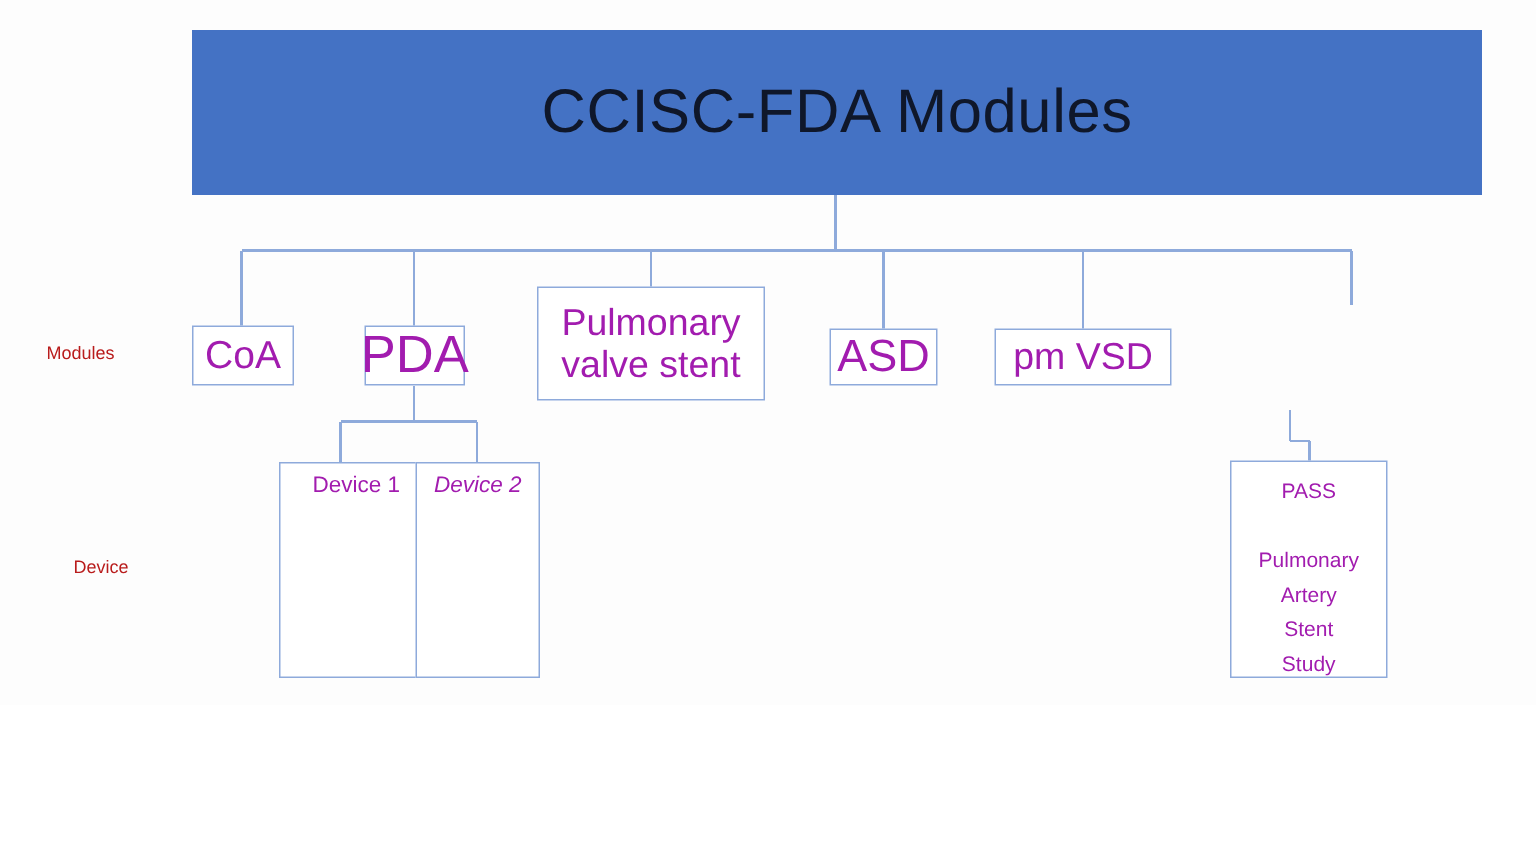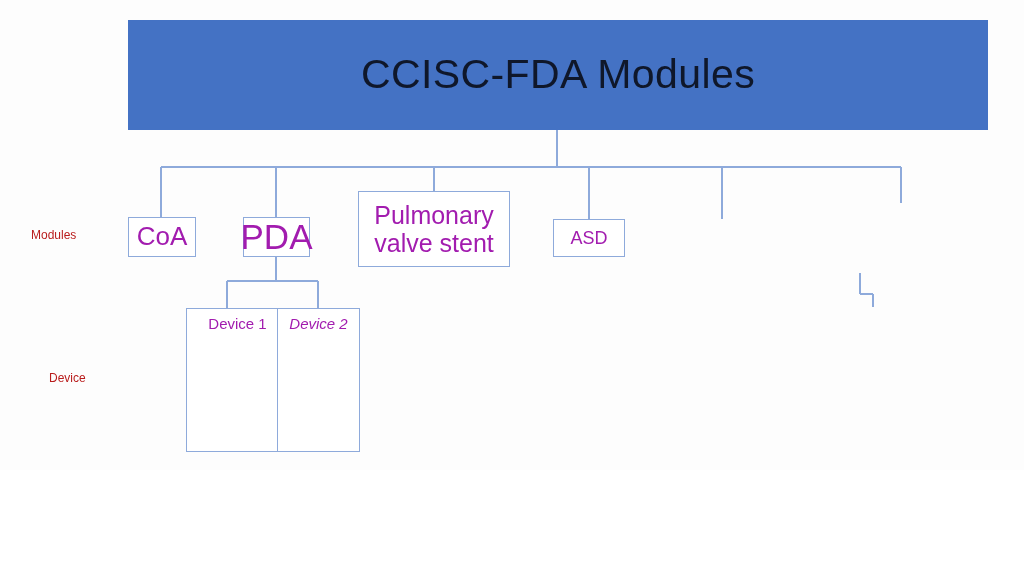--- a/index.html
+++ b/index.html
@@ -38,21 +38,21 @@
     border:1px solid #8EAADB;background:#ffffff;
     display:flex;align-items:center;justify-content:center;
     text-align:center;color:#a21caf;line-height:1.12;
   }
   .node.tall{align-items:flex-start;}
   .node-text{display:block;padding:0 4px;}
 
   #node-coa{left:128px;top:217px;width:68px;height:40px;font-size:26px;}
   #node-pda{left:243px;top:217px;width:67px;height:40px;font-size:35px;}
   #node-pvs{left:358px;top:191px;width:152px;height:76px;font-size:25px;}
-  #node-asd{left:553px;top:219px;width:72px;height:38px;font-size:18px;}
+  #node-asd{left:553px;top:219px;width:72px;height:38px;font-size:30px;}
   #node-pmvsd{left:663px;top:219px;width:118px;height:38px;font-size:25px;}
   #node-pas{left:820px;top:203px;width:162px;height:70px;font-size:25px;}
 
   #node-device1{left:186px;top:308px;width:103px;height:144px;font-size:15px;padding-top:7px;}
   #node-device2{left:277px;top:308px;width:83px;height:144px;font-size:15px;padding-top:7px;font-style:italic;}
   #node-pass{left:820px;top:307px;width:105px;height:145px;font-size:14px;padding-top:8px;}
   #node-pass .node-text{line-height:1.65;}
 
   
   .footer{position:absolute;left:0;top:470px;width:1024px;height:106px;background:#ffffff;}
@@ -100,26 +100,32 @@
     </div>
     <div class="node" id="node-pda">
       <span class="node-text">PDA</span>
     </div>
     <div class="node" id="node-pvs">
       <span class="node-text">Pulmonary valve stent</span>
     </div>
     <div class="node" id="node-asd">
       <span class="node-text">ASD</span>
     </div>
+    <div class="node" id="node-pmvsd">
+      <span class="node-text">pm VSD</span>
+    </div>
 
     <div class="node tall" id="node-device1">
       <span class="node-text">Device 1</span>
     </div>
     <div class="node tall" id="node-device2">
       <span class="node-text">Device 2</span>
+    </div>
+    <div class="node tall" id="node-pass">
+      <span class="node-text">PASS<br><br>Pulmonary<br>Artery<br>Stent<br>Study</span>
     </div>
   </div>
 
   <div class="footer">
     
     
 
     
   </div>
 

